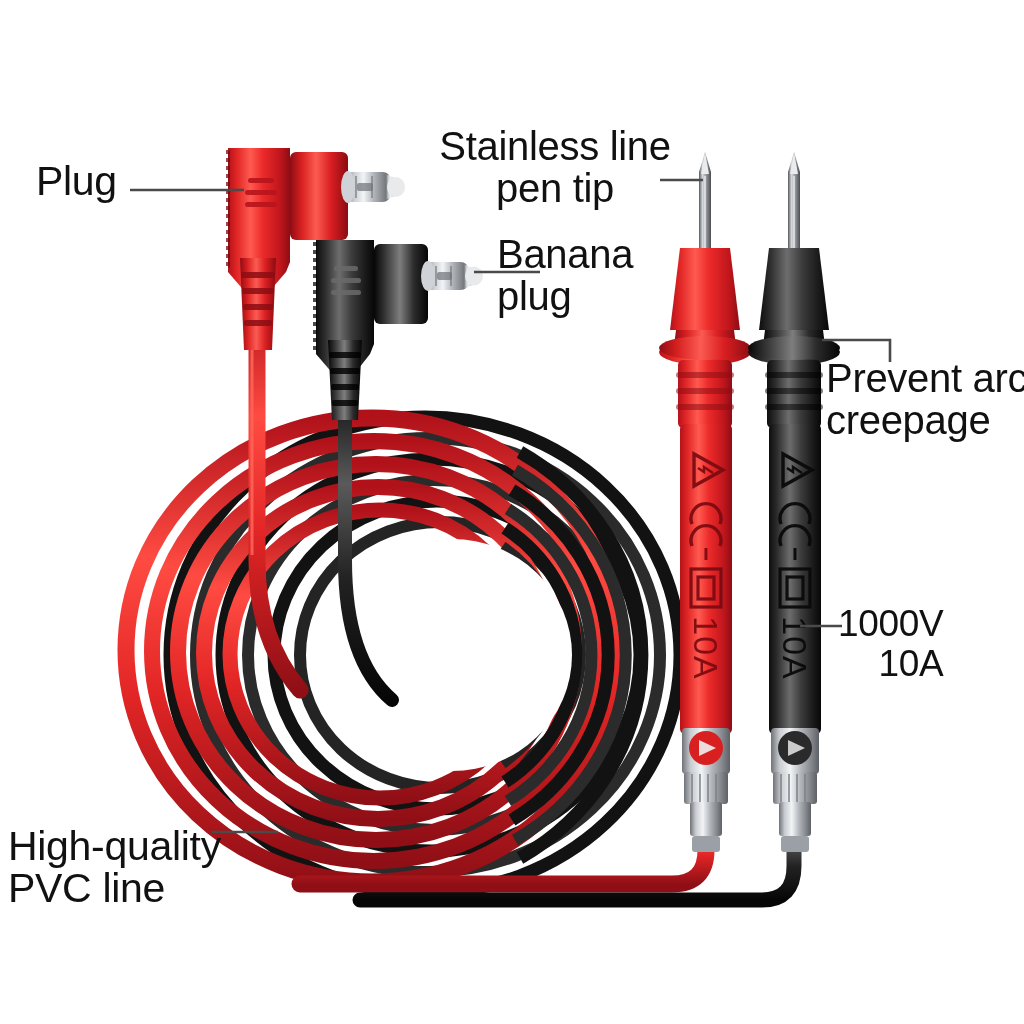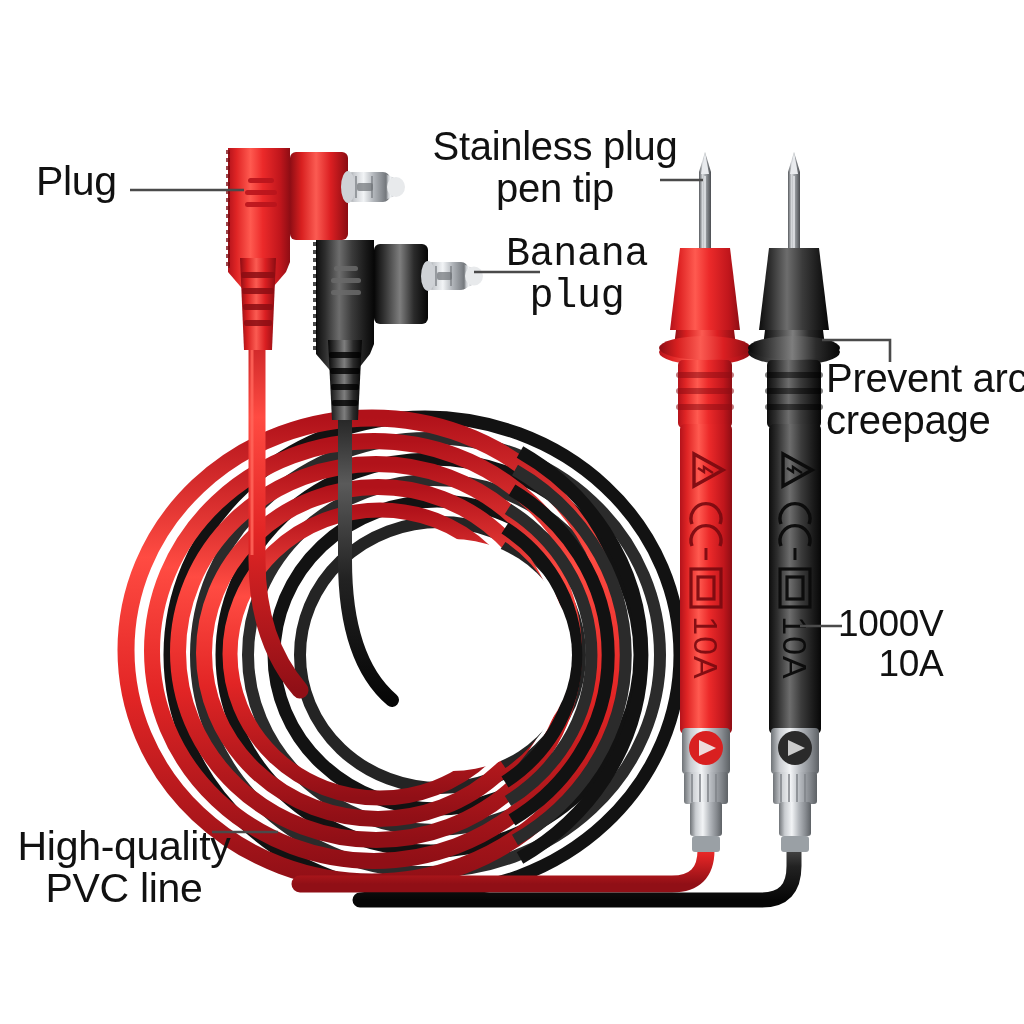--- a/index.html
+++ b/index.html
@@ -25,24 +25,24 @@
     font-weight:400;
     letter-spacing:-0.3px;
     white-space:pre-line;
     user-select:none;
   }
   .label.ctr{text-align:center;}
   .label.lft{text-align:left;}
 
   #label-plug{left:36px;top:160px;font-size:41px;}
   #label-pentip{left:420px;top:126px;font-size:40px;text-align:center;width:270px;}
-  #label-banana{left:497px;top:234px;font-size:40px;text-align:center;width:160px;font-family:Liberation Mono, monospace;}
+  #label-banana{left:497px;top:234px;font-size:40px;text-align:left;width:160px;}
   #label-arc{left:826px;top:358px;font-size:40px;text-align:left;width:210px;}
   #label-rating{left:838px;top:604px;font-size:37px;text-align:right;line-height:1.08;}
-  #label-pvc{left:8px;top:826px;font-size:41px;text-align:center;width:232px;line-height:1.02;}
+  #label-pvc{left:8px;top:826px;font-size:41px;text-align:left;width:232px;line-height:1.02;}
 </style>
 </head>
 <body>
 
 <div id="stage">
 
   <svg id="art" viewBox="0 0 1024 1024" aria-hidden="true">
     <defs>
 
       <linearGradient id="gRedH" x1="0" y1="0" x2="1" y2="0">
@@ -370,21 +370,21 @@
       <line x1="660" y1="180" x2="703" y2="180"></line>
       <line x1="474" y1="272" x2="540" y2="272"></line>
       <polyline points="822,340 890,340 890,362"></polyline>
       <line x1="800" y1="626" x2="842" y2="626"></line>
       <line x1="212" y1="832" x2="278" y2="832"></line>
     </g>
   </svg>
 
   <div class="label lft" id="label-plug">Plug</div>
 
-  <div class="label ctr" id="label-pentip">Stainless plug
+  <div class="label ctr" id="label-pentip">Stainless line
 pen tip</div>
 
   <div class="label ctr" id="label-banana">Banana
 plug</div>
 
   <div class="label lft" id="label-arc">Prevent arc
 creepage</div>
 
   <div class="label lft" id="label-rating">1000V
 10A</div>

